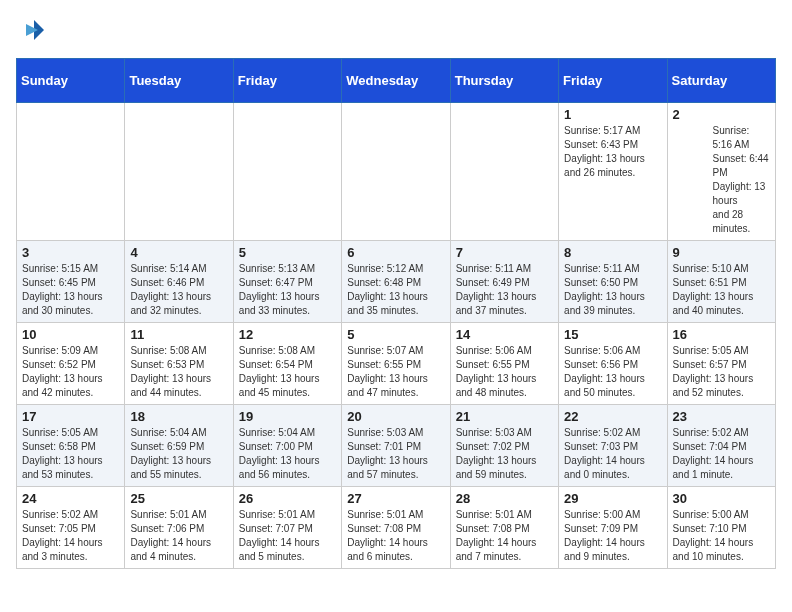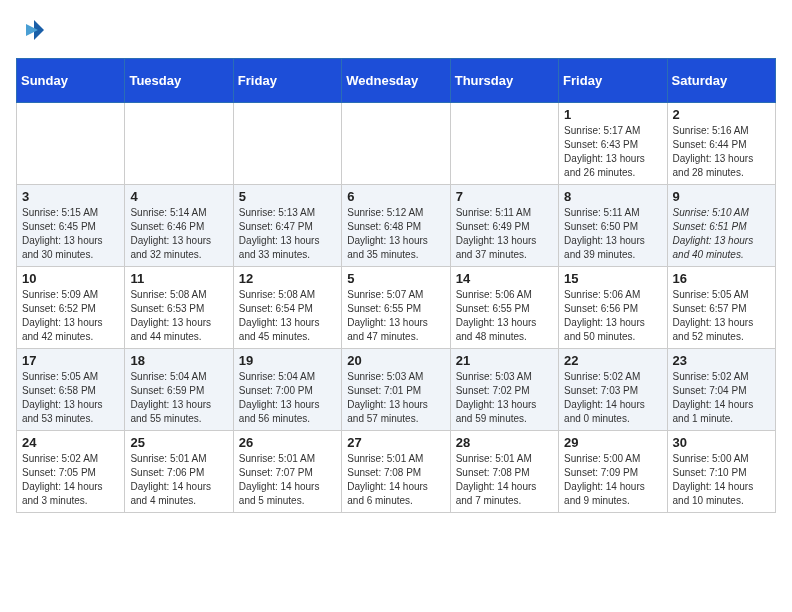--- a/index.html
+++ b/index.html
@@ -130,21 +130,21 @@
         <td class="empty"></td>
         <td>
           <span class="day-number">1</span>
           <div class="day-info" style="white-space: pre-line;">Sunrise: 5:17 AM
 Sunset: 6:43 PM
 Daylight: 13 hours
 and 26 minutes.</div>
         </td>
         <td>
           <span class="day-number">2</span>
-          <div class="day-info" style="white-space: pre-line;">Sunrise: 5:16 AM
+          <div class="day-info" style="white-space: pre-line; margin-left: 40px;">Sunrise: 5:16 AM
 Sunset: 6:44 PM
 Daylight: 13 hours
 and 28 minutes.</div>
         </td>
       </tr>
       <tr>
         <td>
           <span class="day-number">3</span>
           <div class="day-info" style="white-space: pre-line;">Sunrise: 5:15 AM
 Sunset: 6:45 PM
@@ -181,21 +181,21 @@
         </td>
         <td>
           <span class="day-number">8</span>
           <div class="day-info" style="white-space: pre-line;">Sunrise: 5:11 AM
 Sunset: 6:50 PM
 Daylight: 13 hours
 and 39 minutes.</div>
         </td>
         <td>
           <span class="day-number">9</span>
-          <div class="day-info" style="white-space: pre-line; font-style: italic;">Sunrise: 5:10 AM
+          <div class="day-info" style="white-space: pre-line;">Sunrise: 5:10 AM
 Sunset: 6:51 PM
 Daylight: 13 hours
 and 40 minutes.</div>
         </td>
       </tr>
       <tr>
         <td>
           <span class="day-number">10</span>
           <div class="day-info" style="white-space: pre-line;">Sunrise: 5:09 AM
 Sunset: 6:52 PM

